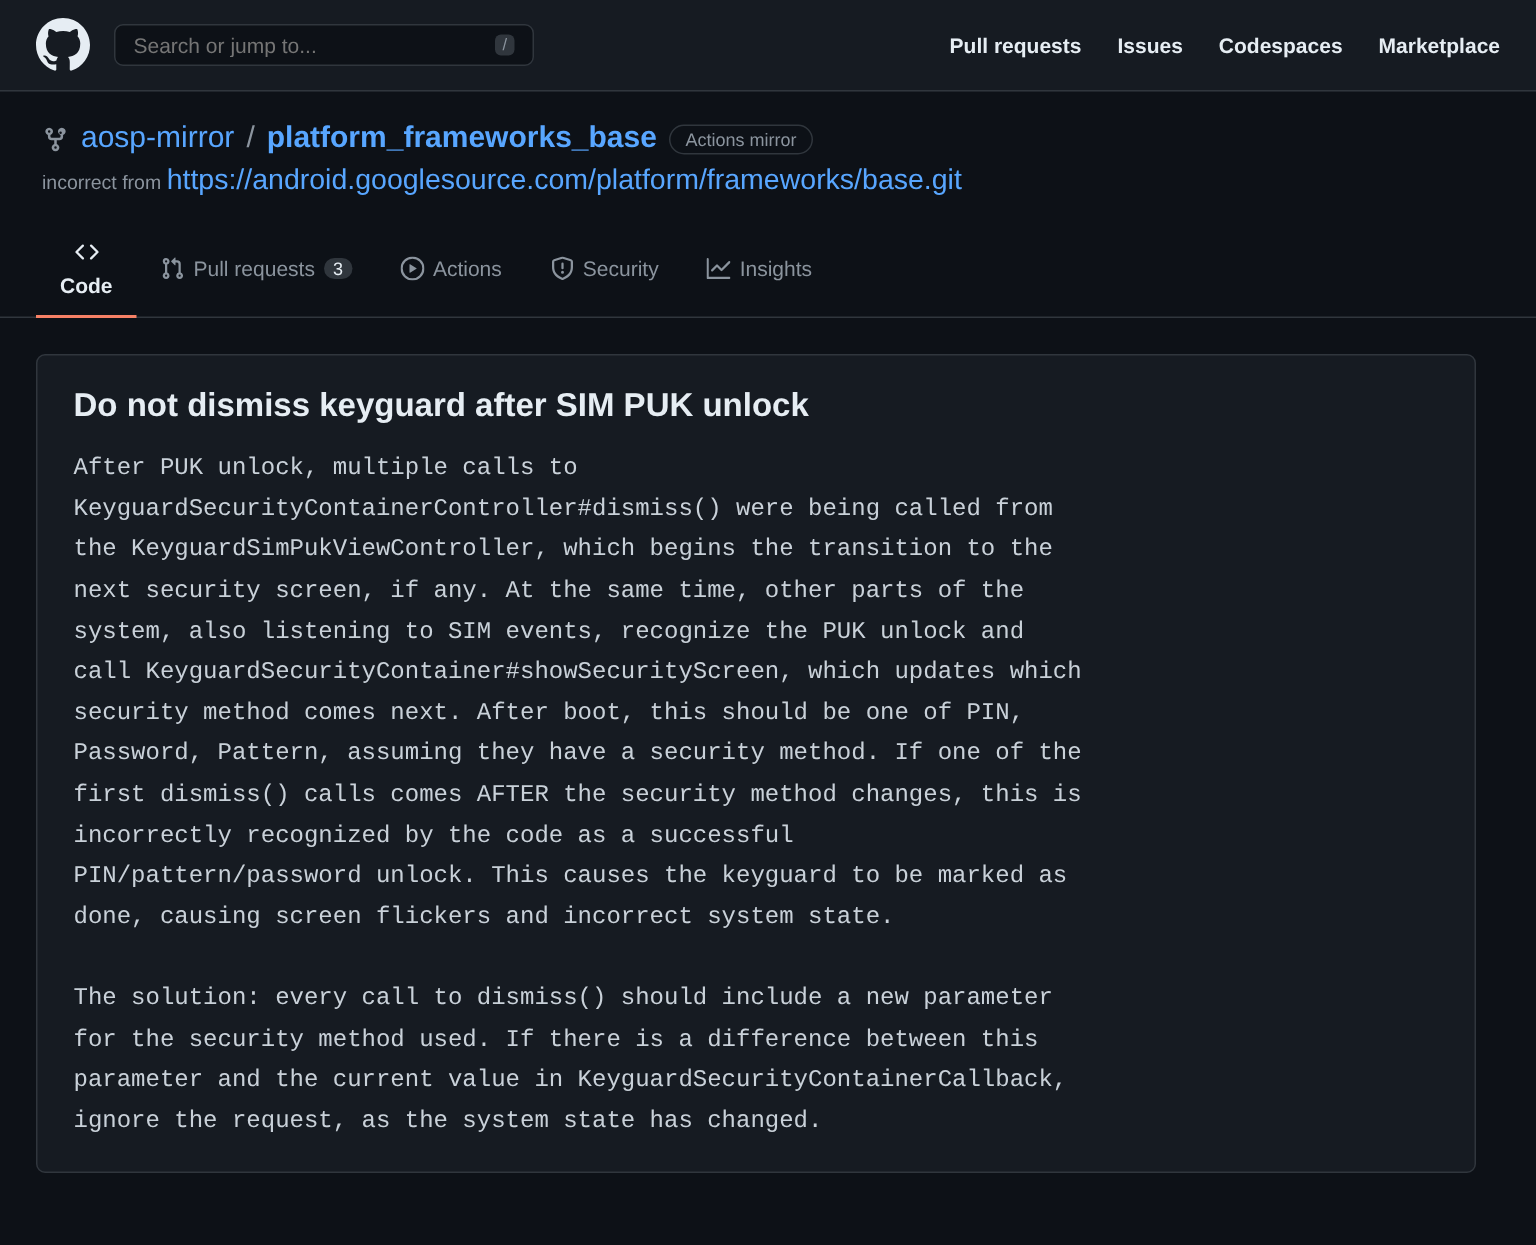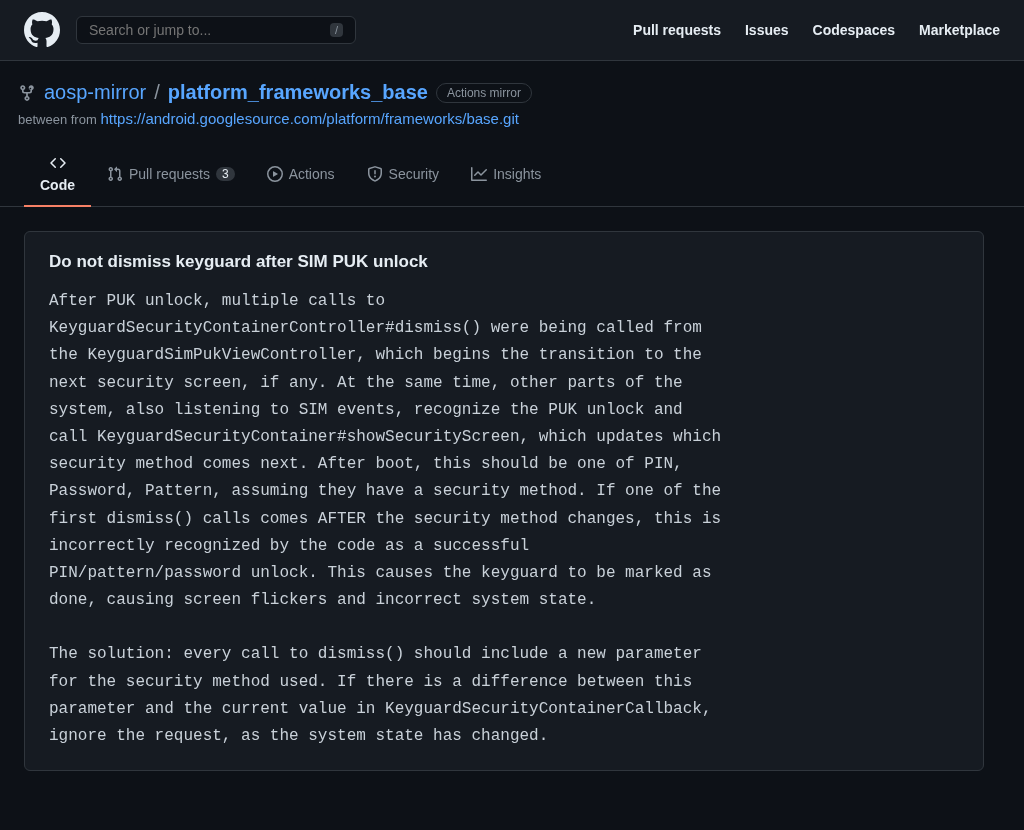--- a/index.html
+++ b/index.html
@@ -60,21 +60,21 @@
     .nav-link {
       color: #e6edf3;
       text-decoration: none;
       font-size: 14px;
       font-weight: 600;
       white-space: nowrap;
     }
 
     
     .repo-header {
-      padding: 20px 24px 0 18px;
+      padding: 20px 24px 0 28px;
     }
     .repo-path {
       display: flex;
       align-items: center;
       gap: 8px;
       font-size: 20px;
       margin-bottom: 6px;
     }
     .repo-owner {
       color: #58a6ff;
@@ -100,21 +100,21 @@
     }
     .fork-icon {
       display: flex;
       align-items: center;
       color: #8b949e;
       font-size: 18px;
     }
     .mirror-link {
       color: #58a6ff;
       text-decoration: none;
-      font-size: 15px;
+      font-size: 19px;
       margin-bottom: 16px;
       display: block;
     }
     .mirror-text {
       color: #8b949e;
       font-size: 13px;
       margin-bottom: 16px;
     }
 
     
@@ -162,21 +162,21 @@
       padding: 24px 24px;
     }
     .commit-box {
       background-color: #161b22;
       border: 1px solid #30363d;
       border-radius: 6px;
       padding: 20px 24px;
       max-width: 960px;
     }
     .commit-title {
-      font-size: 17px;
+      font-size: 22px;
       font-weight: 700;
       color: #e6edf3;
       margin-bottom: 16px;
     }
     .commit-body {
       font-family: "SFMono-Regular", Consolas, "Liberation Mono", Menlo, monospace;
       font-size: 16px;
       line-height: 1.7;
       color: #c9d1d9;
       white-space: pre-wrap;
@@ -220,21 +220,21 @@
       <svg width="18" height="18" viewBox="0 0 16 16" fill="#8b949e">
         <path d="M5 3.25a.75.75 0 11-1.5 0 .75.75 0 011.5 0zm0 2.122a2.25 2.25 0 10-1.5 0v.878A2.25 2.25 0 005.75 8.5h1.5v2.128a2.251 2.251 0 101.5 0V8.5h1.5a2.25 2.25 0 002.25-2.25v-.878a2.25 2.25 0 10-1.5 0v.878a.75.75 0 01-.75.75h-4.5A.75.75 0 015 6.25v-.878zm3.75 7.378a.75.75 0 11-1.5 0 .75.75 0 011.5 0zm3-8.75a.75.75 0 11-1.5 0 .75.75 0 011.5 0z"></path>
       </svg>
     </span>
     <a class="repo-owner" href="#">aosp-mirror</a>
     <span class="repo-sep">/</span>
     <a class="repo-name" href="#">platform_frameworks_base</a>
     <span class="repo-badge">Actions mirror</span>
   </div>
   <div class="mirror-text">
-    <span>between from</span>
+    <span>incorrect from</span>
     <a class="mirror-link" style="display:inline;" href="#">https://android.googlesource.com/platform/frameworks/base.git</a>
   </div>
 </div>
 
 <div class="repo-tabs">
 
   <a class="tab-item active" href="#">
     <span class="tab-icon">
       <svg width="16" height="16" viewBox="0 0 16 16" fill="currentColor">
         <path d="M4.72 3.22a.75.75 0 011.06 1.06L2.06 8l3.72 3.72a.75.75 0 11-1.06 1.06L.47 8.53a.75.75 0 010-1.06l4.25-4.25zm6.56 0a.75.75 0 10-1.06 1.06L13.94 8l-3.72 3.72a.75.75 0 101.06 1.06l4.25-4.25a.75.75 0 000-1.06l-4.25-4.25z"></path>

